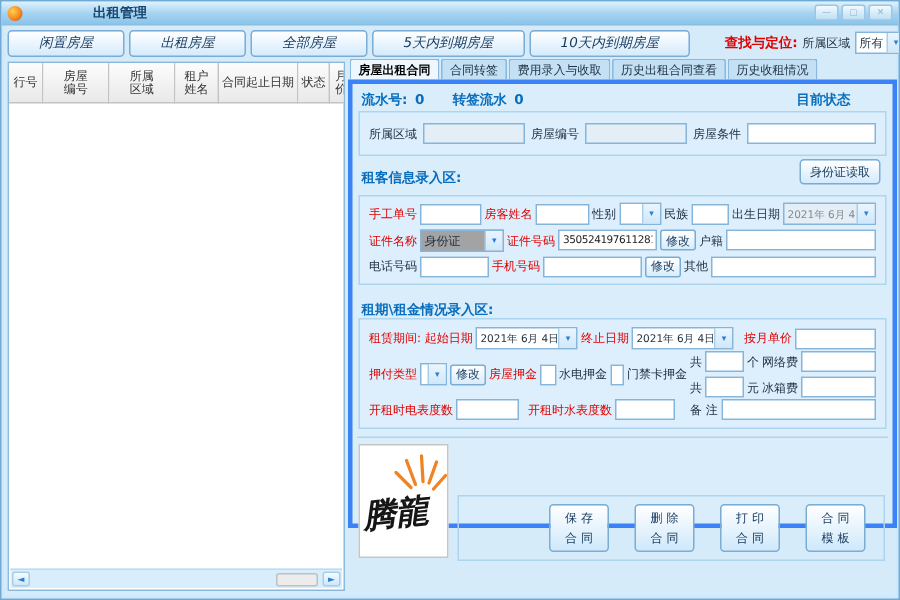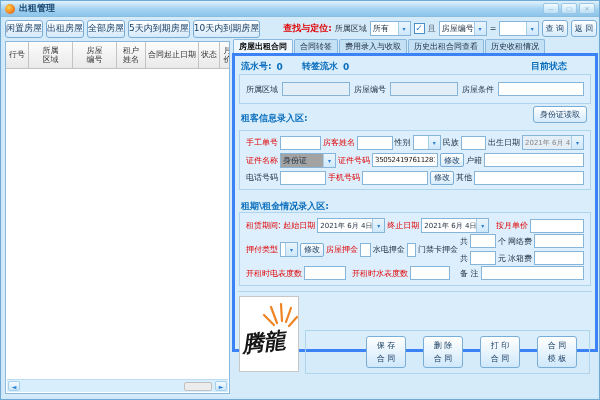--- a/index.html
+++ b/index.html
@@ -2,27 +2,27 @@
 <html><head>
 <meta charset="utf-8">
 <style>
   * { box-sizing: border-box; margin: 0; padding: 0; font-family: "DejaVu Sans", "Liberation Sans", sans-serif; }
   body { margin: 0; background: #fff; }
   .window { position: relative; width: 600px; height: 400px; background: #d6ebfa; border: 1px solid #6fa9d4; box-shadow: inset 0 0 0 2px #cfe9fb; overflow: hidden; font-size: 8px; color: #1c2e40; }
 
   
   .titlebar { position: absolute; top: 0; left: 0; right: 0; height: 16px; background: linear-gradient(#dff2fd, #a4d2f1 55%, #8cc4ea); border-bottom: 1px solid #8abede; display: flex; align-items: center; padding: 0 4px; gap: 4px; }
   .app-icon { width: 10px; height: 10px; border-radius: 50%; background: radial-gradient(circle at 35% 35%, #ffd24a, #f58220 60%, #c43c00); flex: none; }
-  .wtitle { font-size: 9px; font-weight: bold; color: #16456e; }
+  .wtitle { font-size: 9px; font-weight: bold; color: #16456e; margin-left: 43px; }
   .win-controls { margin-left: auto; display: flex; gap: 2px; }
   .wbtn { width: 16px; height: 11px; border-radius: 2px; background: linear-gradient(#f2fbff, #bcdff5); border: 1px solid #9cc6e4; color: #8fb4cf; font-size: 6px; display: flex; align-items: center; justify-content: center; }
 
   
   .toprow { position: absolute; top: 18px; left: 4px; right: 2px; height: 19px; display: flex; align-items: center; gap: 3px; }
-  .tbtn { height: 18px; padding: 0 0; font-size: 9px; color: #14385c; background: linear-gradient(#ffffff, #d4eafc); border: 1px solid #7aadd6; border-radius: 3px; white-space: nowrap; display: flex; align-items: center; }
+  .tbtn { height: 18px; padding: 0 20px; font-size: 9px; color: #14385c; background: linear-gradient(#ffffff, #d4eafc); border: 1px solid #7aadd6; border-radius: 3px; white-space: nowrap; display: flex; align-items: center; font-style: italic; }
   .search-label { color: #e00000; font-weight: bold; font-size: 9px; margin-left: 20px; white-space: nowrap; }
   .lb { font-size: 8px; white-space: nowrap; color: #1c2e40; text-align: center; }
   .red { color: #e00000; }
   .blue { color: #0a6ebd; font-weight: bold; font-size: 9px; white-space: nowrap; }
   .combo { height: 15px; background: #fff; border: 1px solid #86b5d9; display: flex; align-items: center; }
   .combo .val { flex: 1; padding: 0 2px; font-size: 8px; overflow: hidden; white-space: nowrap; }
   .arr { width: 12px; align-self: stretch; background: linear-gradient(#eaf5fe, #cfe8fb); border-left: 1px solid #a8cfe9; color: #2a7fd4; font-size: 6px; display: flex; align-items: center; justify-content: center; flex: none; }
   .cb { width: 11px; height: 11px; background: #fff; border: 1px solid #4a90c8; color: #2a7fd4; font-size: 9px; line-height: 9px; display: flex; align-items: center; justify-content: center; flex: none; }
   .sbtn { height: 17px; width: 38px; font-size: 8px; color: #14385c; background: linear-gradient(#ffffff, #d4eafc); border: 1px solid #7aadd6; border-radius: 3px; display: flex; align-items: center; justify-content: center; white-space: nowrap; }
 
@@ -114,24 +114,24 @@
       <span class="val"></span>
       <span class="arr">▾</span>
     </span>
     <button class="sbtn">查 询</button>
     <button class="sbtn">返 回</button>
   </div>
 
   <div class="table-panel">
     <div class="thead">
       <div class="th" style="width:23px">行号</div>
+      <div class="th" style="width:44px">房屋
+编号</div>
       <div class="th" style="width:44px">所属
 区域</div>
-      <div class="th" style="width:44px">房屋
-编号</div>
       <div class="th" style="width:29px">租户
 姓名</div>
       <div class="th" style="width:53px">合同起止日期</div>
       <div class="th" style="width:21px">状态</div>
       <div class="th" style="width:16px">月
 价</div>
     </div>
     <div class="hscroll">
       <span class="sarr">◄</span>
       <span class="hthumb"></span>

